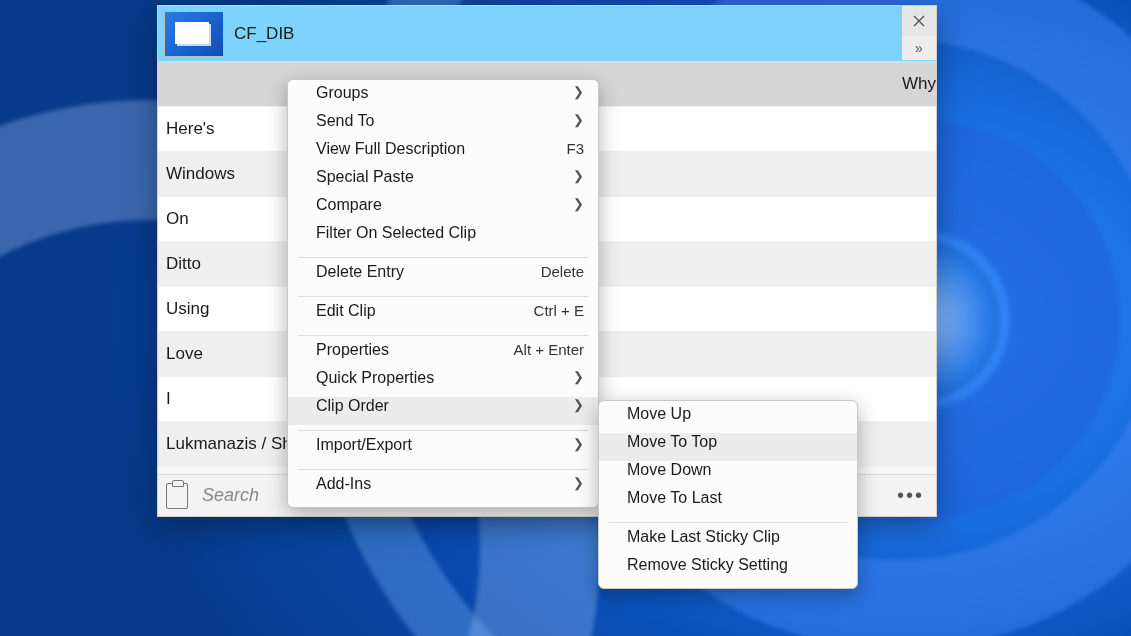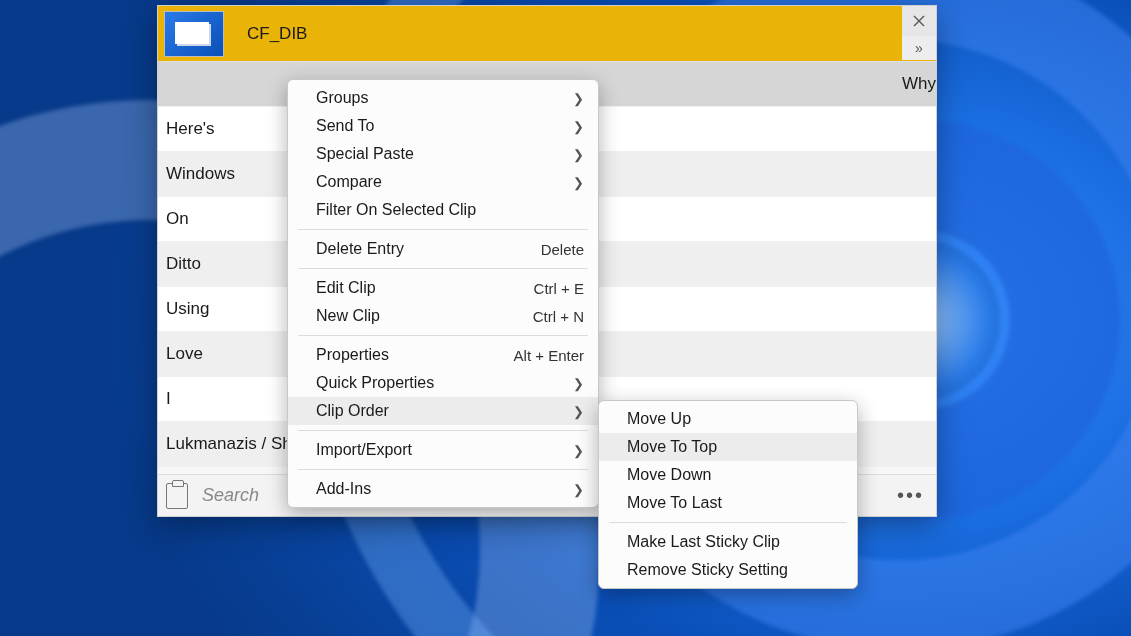--- a/index.html
+++ b/index.html
@@ -39,24 +39,23 @@
     background: #f7f7f7;
     border: 1px solid #cfcfcf;
     box-shadow: 0 8px 30px rgba(0,0,0,0.35);
     display: flex;
     flex-direction: column;
   }
   .titlebar {
     height: 56px;
     display: flex;
     align-items: center;
-    background: #eab308;
+    background: #7dd3fc;
     position: relative;
     border-bottom: 1px solid #e0e0e0;
-    gap: 13px;
   }
   .title-thumb {
     width: 60px; height: 46px;
     margin: 4px 6px;
     background: linear-gradient(135deg,#2a7be8 0%, #0a4fb8 100%);
     border: 1px solid #bcbcbc;
     position: relative;
   }
   .title-thumb::after {
     content: "";
@@ -170,21 +169,21 @@
     width: 312px;
   }
   .menu-sub {
     left: 598px;
     top: 400px;
     width: 260px;
   }
   .menu-item {
     height: 28px;
     display: flex;
-    align-items: center;
+    align-items: flex-start;
     padding: 0 14px 0 28px;
     position: relative;
   }
   .menu-item.highlight { background: #ececec; }
   .menu-item .shortcut {
     margin-left: auto;
     color: #333;
     font-size: 15px;
   }
   .menu-item .chev {
@@ -265,44 +264,44 @@
 <div class="context-menu menu-main" id="menu-main">
     <div class="menu-item">
       <span>Groups</span>
       <span class="chev">❯</span>
     </div>
     <div class="menu-item">
       <span>Send To</span>
       <span class="chev">❯</span>
     </div>
     <div class="menu-item">
+      <span>View Full Description</span>
+      <span class="shortcut">F3</span>
+    </div>
+    <div class="menu-item">
       <span>Special Paste</span>
       <span class="chev">❯</span>
     </div>
     <div class="menu-item">
       <span>Compare</span>
       <span class="chev">❯</span>
     </div>
     <div class="menu-item">
       <span>Filter On Selected Clip</span>
     </div>
     <div class="menu-sep"></div>
     <div class="menu-item">
       <span>Delete Entry</span>
       <span class="shortcut">Delete</span>
     </div>
     <div class="menu-sep"></div>
     <div class="menu-item">
       <span>Edit Clip</span>
       <span class="shortcut">Ctrl + E</span>
     </div>
-    <div class="menu-item">
-      <span>New Clip</span>
-      <span class="shortcut">Ctrl + N</span>
-    </div>
     <div class="menu-sep"></div>
     <div class="menu-item">
       <span>Properties</span>
       <span class="shortcut">Alt + Enter</span>
     </div>
     <div class="menu-item">
       <span>Quick Properties</span>
       <span class="chev">❯</span>
     </div>
     <div class="menu-item highlight">

